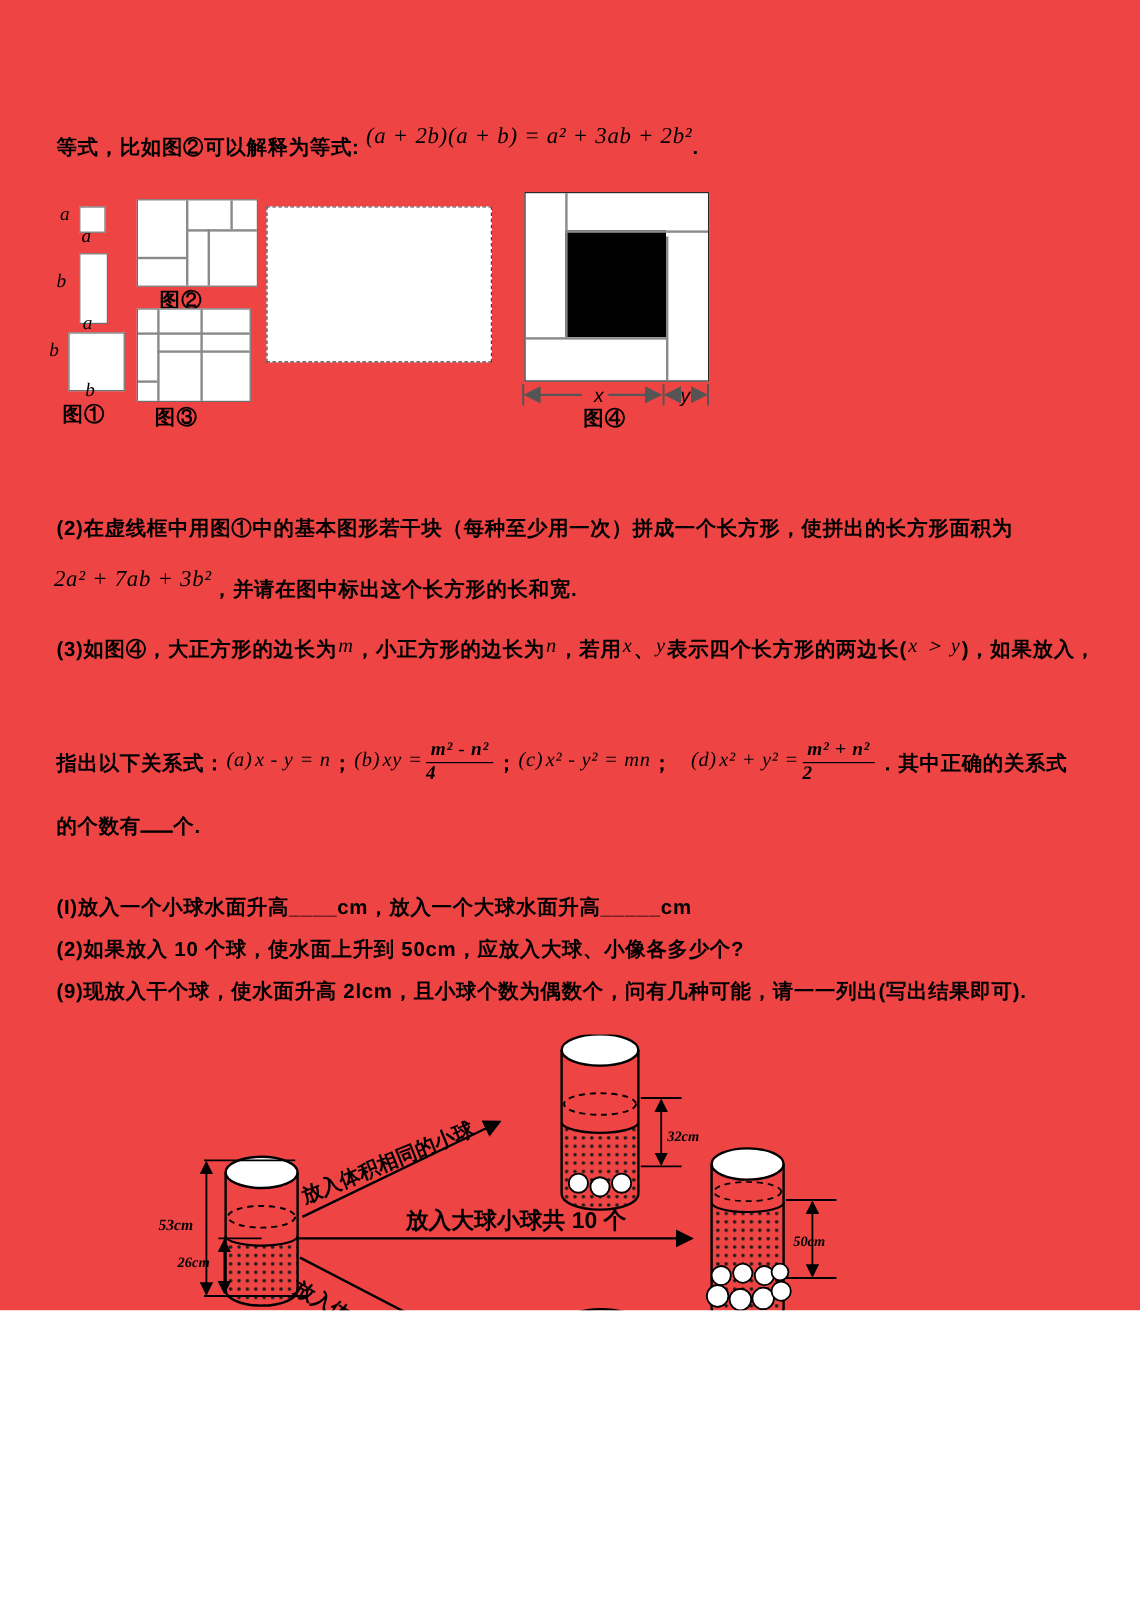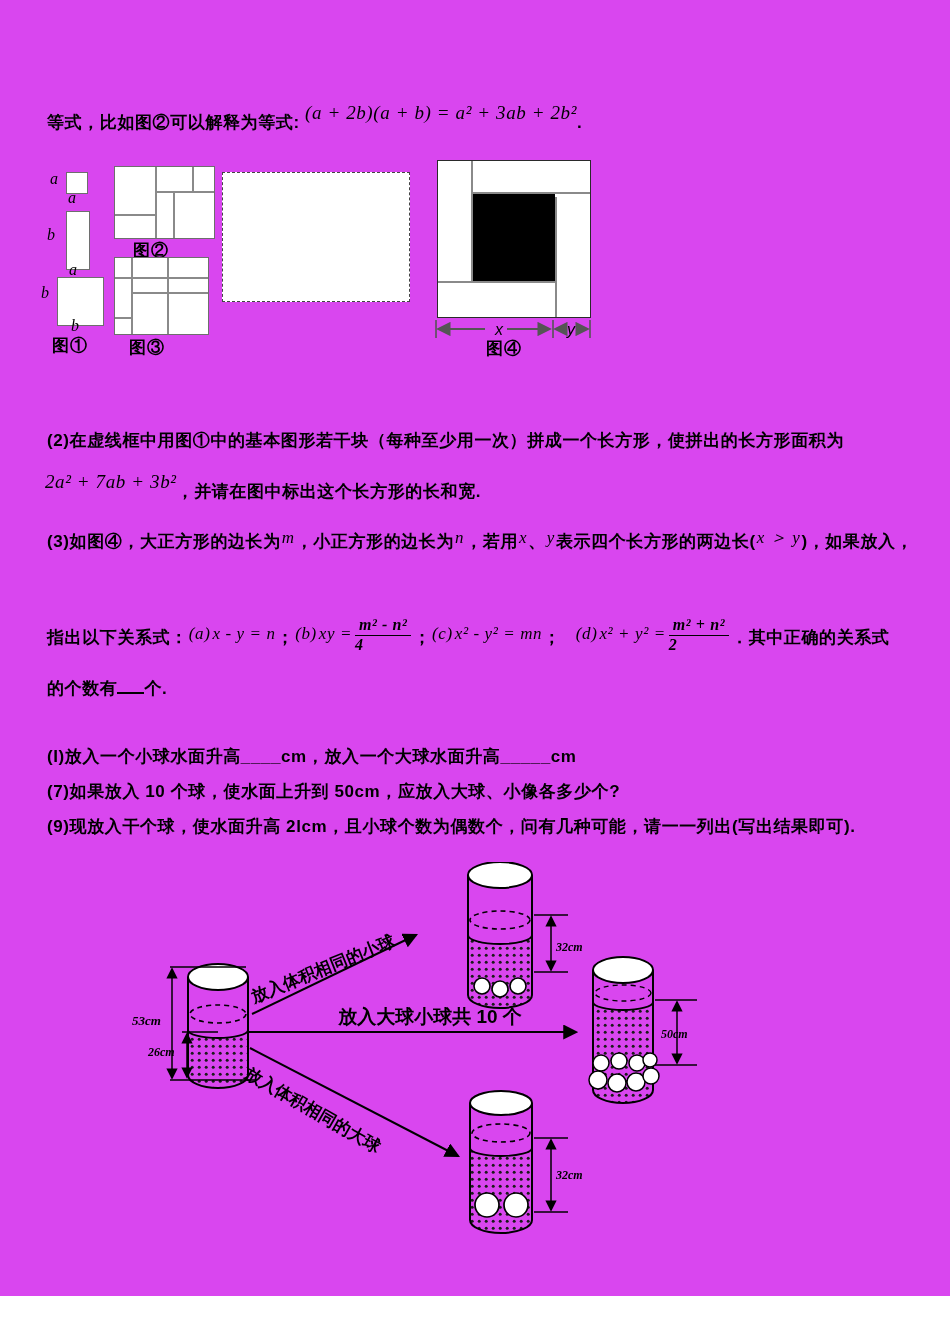--- a/index.html
+++ b/index.html
@@ -1,16 +1,16 @@
 <!DOCTYPE html>
 <html><head>
 <meta charset="utf-8">
 <style>
   html,body{margin:0;padding:0;background:#fff;}
-  #page{position:relative;width:950px;height:1296px;background:#d946ef;overflow:hidden;
+  #page{position:relative;width:950px;height:1092px;background:#ef4444;overflow:hidden;
         font-family:"Liberation Sans",sans-serif;color:#000;}
   .abs{position:absolute;}
   .cn{font-size:17px;font-weight:700;letter-spacing:.6px;white-space:nowrap;color:#000;}
   .serif{font-family:"Liberation Serif",serif;font-weight:400;}
   .math{font-family:"Liberation Serif",serif;font-style:italic;font-weight:400;}
   .m19{font-size:19px;}
   .mraise{position:relative;top:-9px;}
   .mvar{font-family:"Liberation Serif",serif;font-style:italic;font-weight:400;
         position:relative;top:-4px;padding:0 1px;font-size:17px;}
   .blank{display:inline-block;border-bottom:2px solid #000;height:1em;vertical-align:baseline;}
@@ -111,21 +111,21 @@
 
   <div class="abs cn" style="left:47px;top:617px;">
     <span>指出以下关系式：</span><span class="mvar">(a)</span><span class="mvar">x - y = n</span><span>；</span><span class="mvar">(b)</span><span class="mvar">xy =</span><span class="frac"><span class="num">m² - n²</span><span class="den">4</span></span><span>；</span><span class="mvar">(c)</span><span class="mvar">x² - y² = mn</span><span>；</span><span class="mvar" style="margin-left:14px;">(d)</span><span class="mvar">x² + y² =</span><span class="frac"><span class="num">m² + n²</span><span class="den">2</span></span><span>．其中正确的关系式</span>
   </div>
 
   <div class="abs cn" style="left:47px;top:675px;">
     <span>的个数有</span><span class="blank" style="width:27px;"></span><span>个.</span>
   </div>
 
   <div class="abs cn" style="left:47px;top:745px;">(I)放入一个小球水面升高____cm，放入一个大球水面升高_____cm</div>
-  <div class="abs cn" style="left:47px;top:780px;">(7)如果放入 10 个球，使水面上升到 50cm，应放入大球、小像各多少个?</div>
+  <div class="abs cn" style="left:47px;top:780px;">(2)如果放入 10 个球，使水面上升到 50cm，应放入大球、小像各多少个?</div>
   <div class="abs cn" style="left:47px;top:815px;">(9)现放入干个球，使水面升高 2lcm，且小球个数为偶数个，问有几种可能，请一一列出(写出结果即可).</div>
 
   <svg class="abs" style="left:120px;top:862px;" width="620" height="385" viewBox="0 0 620 385">
     <defs>
       <pattern id="dots" width="7" height="7" patternUnits="userSpaceOnUse">
         <circle cx="2.2" cy="2.2" r="1.5" fill="#1a1a1a"></circle>
       </pattern>
       <marker id="arrA" viewBox="0 0 10 10" refX="8.5" refY="5" markerWidth="7.5" markerHeight="7.5" orient="auto-start-reverse">
         <path d="M0,0 L10,5 L0,10 z" fill="#000"></path>
       </marker>

